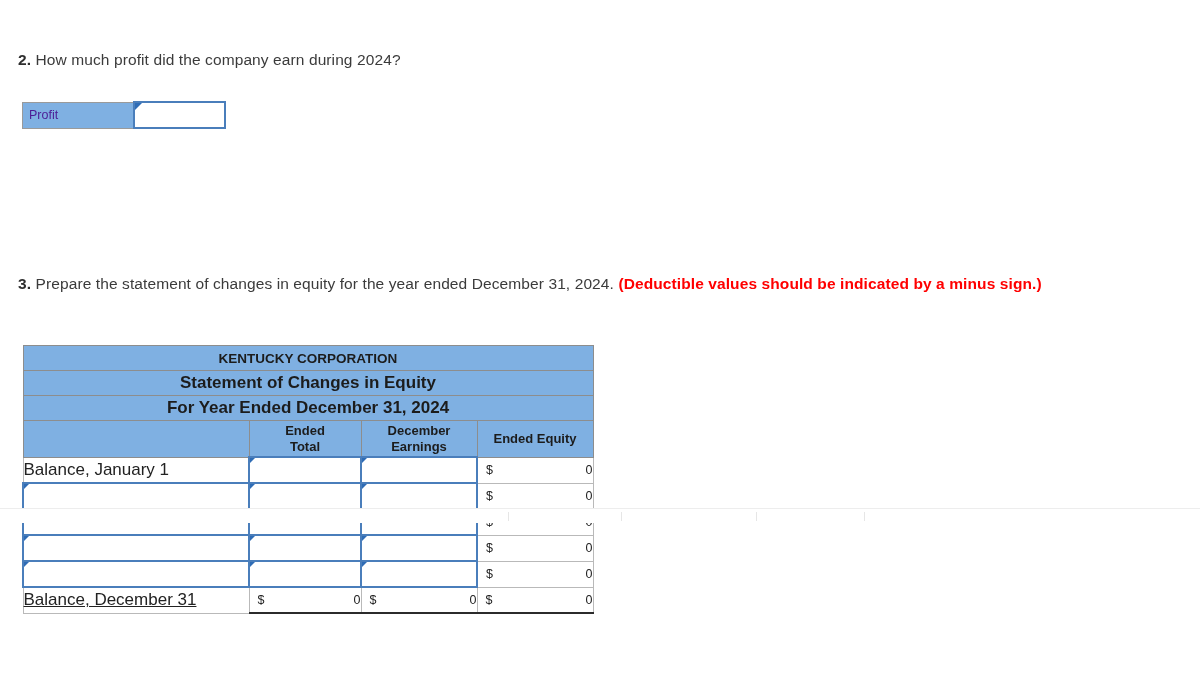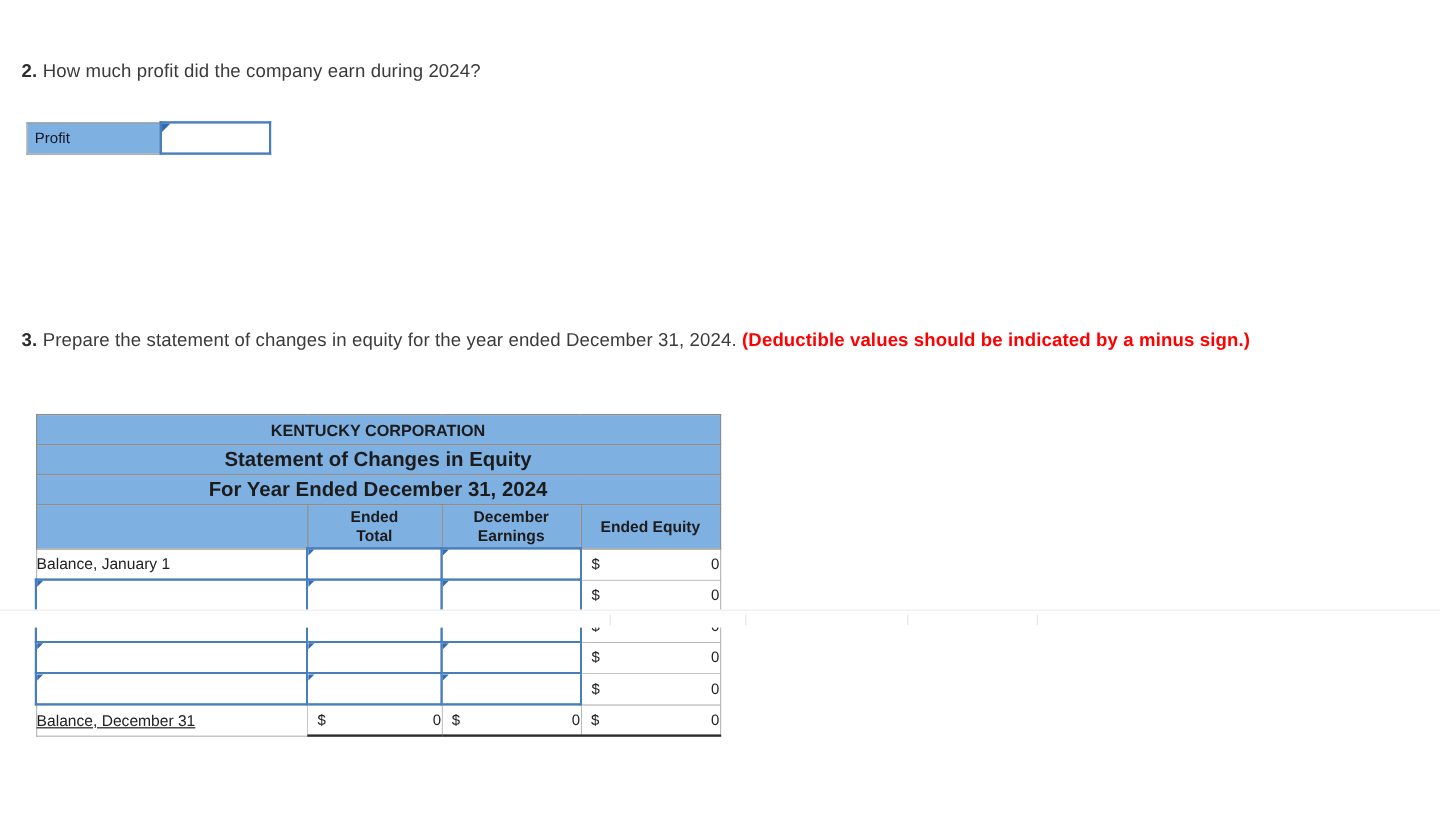--- a/index.html
+++ b/index.html
@@ -42,21 +42,21 @@
   #question-3 { left: 18px; top: 272px; width: 1120px; }
 
   
   .profit-table {
     position: absolute;
     left: 22px;
     top: 101px;
     border-collapse: collapse;
     border-spacing: 0;
     font-size: 12.5px;
-    color: #0f172a;
+    color: #4c1d95;
   }
   .profit-label-cell {
     width: 104px;
     height: 24px;
     background: #7fb0e2;
     border: 1px solid #9a9a9a;
     padding: 0 0 0 6px;
     text-align: left;
     font-weight: normal;
     vertical-align: middle;
@@ -90,21 +90,20 @@
   .stmt-table {
     position: absolute;
     left: 22px;
     top: 345px;
     border-collapse: collapse;
     border-spacing: 0;
     table-layout: fixed;
     font-size: 12.5px;
     color: #1c1c1c;
     background: #ffffff;
-    margin-left: 7px;
   }
 
   .col-label  { width: 226px; }
   .col-common { width: 112px; }
   .col-retain { width: 116px; }
   .col-total  { width: 116px; }
 
   .title-row td {
     background: #7fb0e2;
     border: 1px solid #8d8d8d;
@@ -138,21 +137,21 @@
     background: #ffffff;
   }
 
   
   .cell-static {
     border: 1px solid #b9b9b9;
     text-align: left;
     padding-left: 6px;
     white-space: nowrap;
     color: #222;
-    font-size: 13px;
+    font-size: 17px;
   }
 
   
   .cell-input {
     border: 2px solid #4a7ebb;
     background: #ffffff;
     position: relative;
   }
 
   

